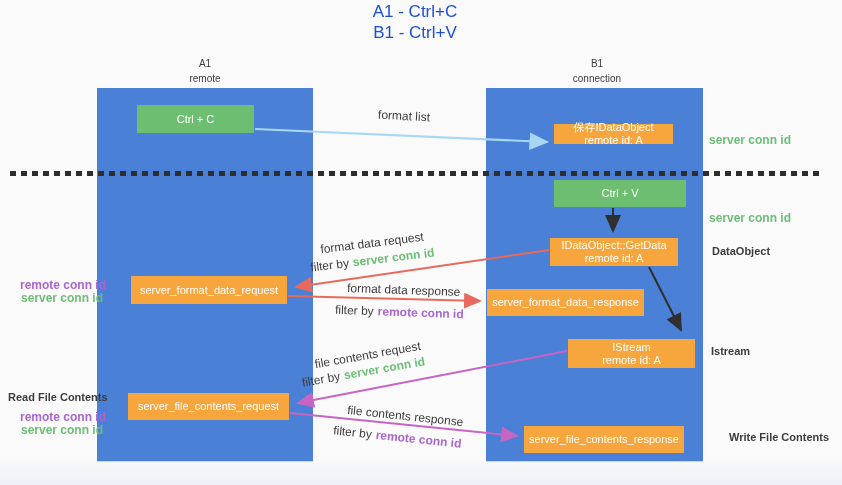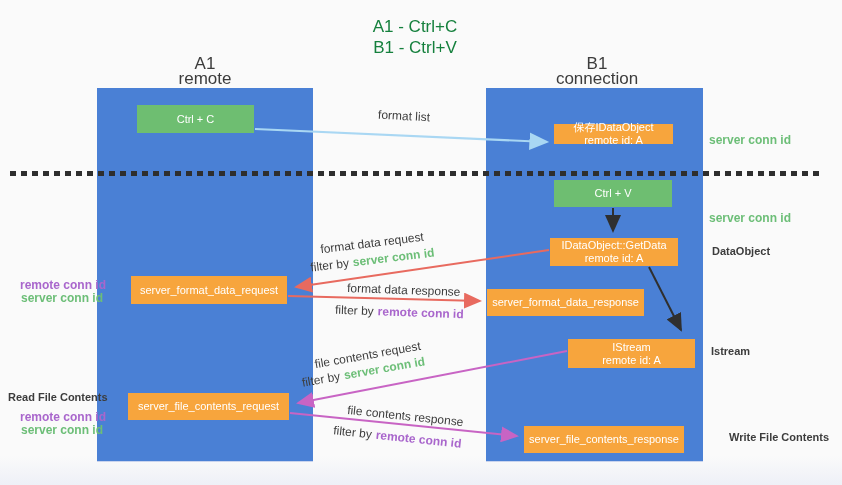--- a/index.html
+++ b/index.html
@@ -5,26 +5,26 @@
   html,body{margin:0;padding:0;}
   body{
     width:842px;height:485px;overflow:hidden;
     font-family:"Liberation Sans",sans-serif;
     background:linear-gradient(#fafafa 94%,#eef0f7 100%);
     position:relative;
   }
   .canvas{position:absolute;left:0;top:0;width:842px;height:485px;}
   .abs{position:absolute;}
   .title{
-    left:330px;top:16px;width:170px;text-align:center;
-    color:#15803d;font-size:17px;line-height:21px;
+    left:330px;top:1px;width:170px;text-align:center;
+    color:#1d4ed8;font-size:17px;line-height:21px;
   }
   .lane-header{
     width:110px;text-align:center;color:#3c3c3c;
-    font-size:17px;line-height:15px;
+    font-size:10px;line-height:15px;
   }
   .lane{
     background:#4a80d5;width:216px;height:373px;top:88px;
     box-shadow:0 1px 0 #c9d4ee;
   }
   .dotline{
     left:10px;top:171px;width:814px;height:5px;
     background:repeating-linear-gradient(to right,#2e2e2e 0 6px,transparent 6px 11px);
   }
   .node{
@@ -96,21 +96,21 @@
     <div>server_format_data_request</div>
   </div>
   <div class="abs node orange" style="left:128px;top:393px;width:161px;height:27px;">
     <div>server_file_contents_request</div>
   </div>
 
   <div class="abs node orange" style="left:554px;top:124px;width:119px;height:20px;">
     <div>保存IDataObject</div>
     <div>remote id: A</div>
   </div>
-  <div class="abs node green" style="left:554px;top:180px;width:118px;height:27px;">
+  <div class="abs node green" style="left:554px;top:180px;width:132px;height:27px;">
     <div>Ctrl + V</div>
   </div>
   <div class="abs node orange" style="left:550px;top:238px;width:128px;height:28px;text-align:right;">
     <div>IDataObject::GetData</div>
     <div>remote id: A</div>
   </div>
   <div class="abs node orange" style="left:487px;top:289px;width:157px;height:27px;">
     <div>server_format_data_response</div>
   </div>
   <div class="abs node orange" style="left:568px;top:339px;width:127px;height:29px;">

